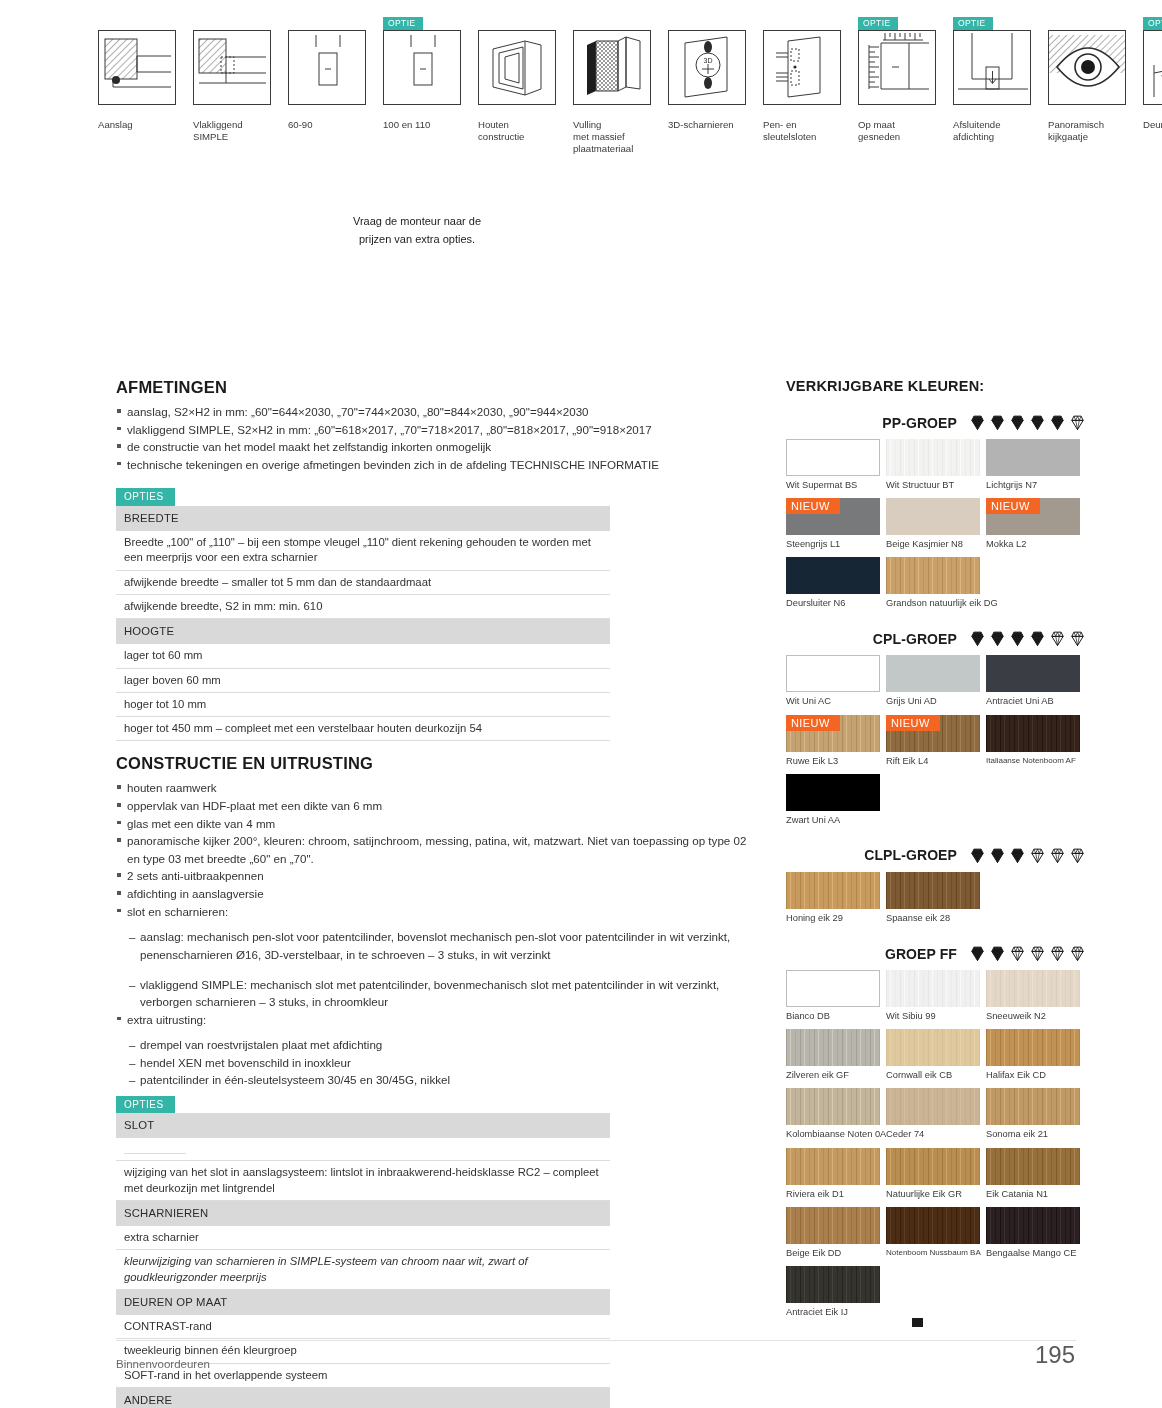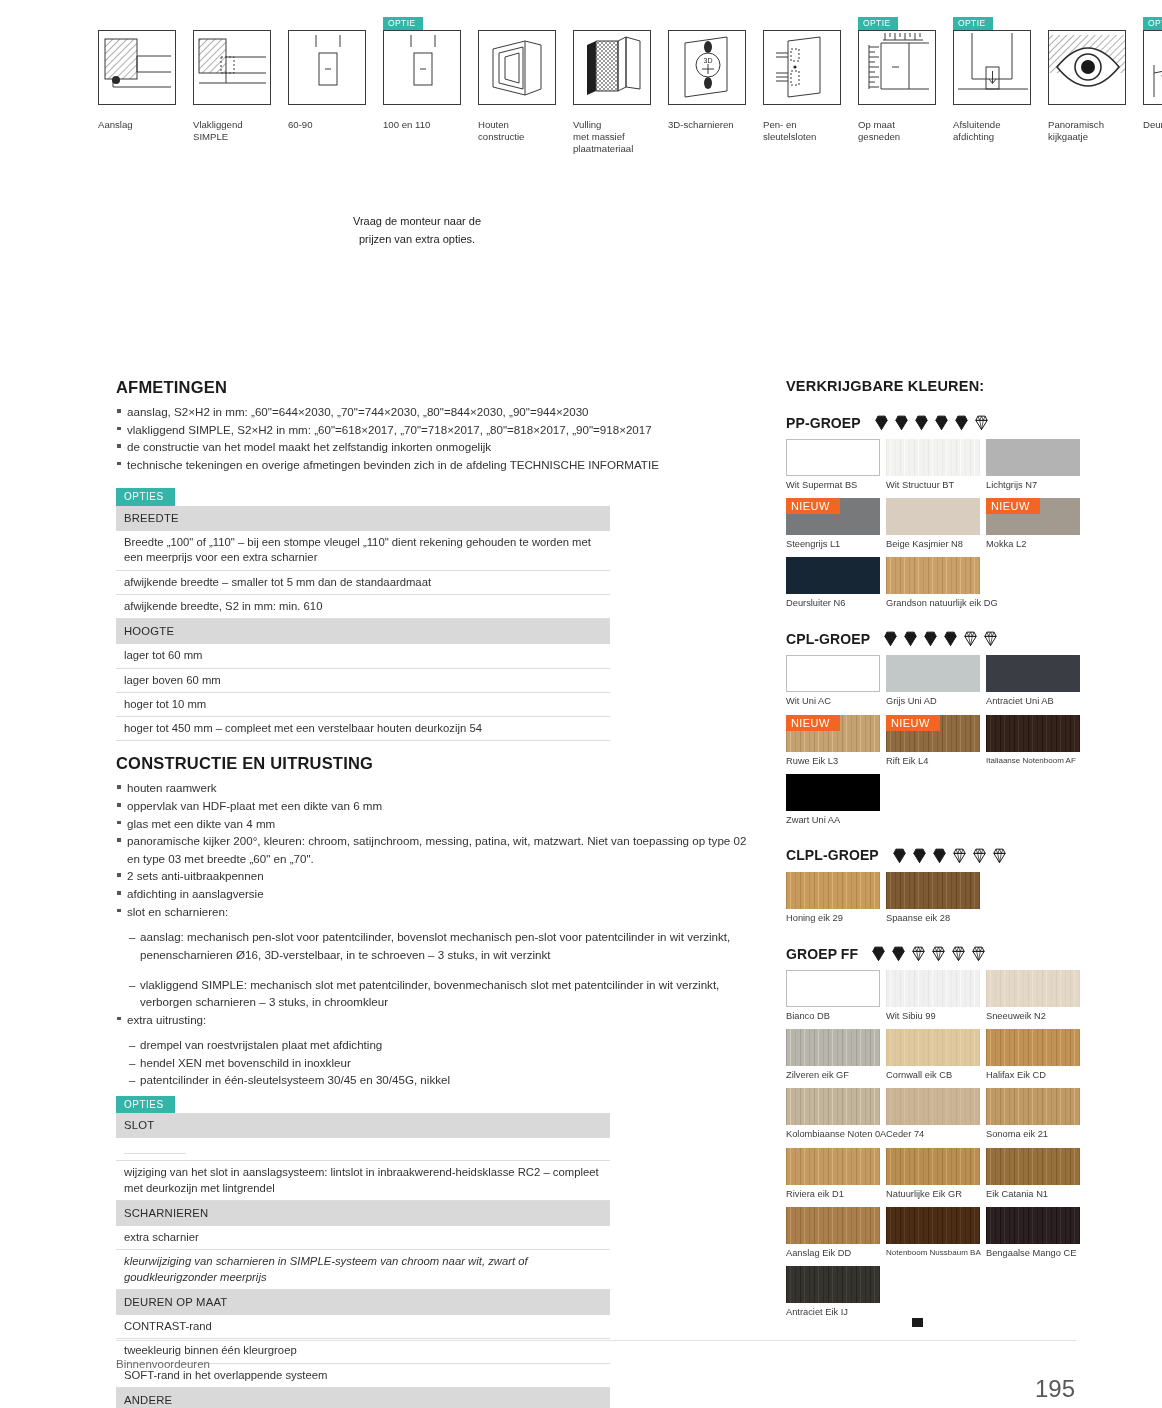--- a/index.html
+++ b/index.html
@@ -76,40 +76,40 @@
     background:#d9d9d9;font-size:11.3px;color:#2b2b2b;padding:5px 0 5px 8px;
     border-bottom:none;letter-spacing:.2px;
   }
   table.opt tr.blank td{height:22px;padding:0;}
   table.opt tr.blank td .stub{display:block;width:62px;border-bottom:1px solid #dcdcdc;margin:14px 0 0 8px;height:1px;}
   .wide{width:636px !important;font-style:italic;}
 
   
   .right-col{position:absolute;left:786px;top:378px;width:300px;}
   h2.kleuren{font-size:14.5px;font-weight:bold;color:#1b1b1b;margin:0 0 20px 0;letter-spacing:.2px;}
-  .group-head{display:flex;align-items:center;margin:0 0 8px 0;}
+  .group-head{display:flex;align-items:center;margin:0 0 8px 0;justify-content:flex-end;}
   .group-name{font-size:14px;font-weight:bold;color:#1b1b1b;letter-spacing:.1px;white-space:nowrap;}
   .diamonds{display:flex;gap:3px;margin-left:12px;align-items:center;}
   .diamonds svg{width:17px;height:17px;display:block;}
   .swatch-grid{display:flex;flex-wrap:wrap;width:300px;}
   .sw-cell{width:96px;margin:0 4px 0 0;position:relative;}
   .sw{width:94px;height:37px;position:relative;overflow:hidden;box-sizing:border-box;}
   .sw.bordered{border:1px solid #bdbdbd;}
   .sw-name{font-size:9.3px;color:#3b3b3b;line-height:1.2;padding:4px 0 7px 0;white-space:nowrap;}
   .sw-name.tiny{font-size:8px;}
   .nieuw{
     position:absolute;left:0;top:0;background:#f26522;color:#fff;font-size:11px;
     letter-spacing:.4px;padding:2px 10px 2px 5px;line-height:1.1;z-index:2;
   }
   .blk-mark{position:absolute;left:912px;top:1318px;width:11px;height:9px;background:#1a1a1a;}
 
   
   .footer-rule{position:absolute;left:116px;top:1340px;width:960px;height:1px;background:#e2e2e2;}
   .footer-left{position:absolute;left:116px;top:1358px;font-size:11.5px;color:#6a6a6a;}
-  .footer-page{position:absolute;left:1035px;top:1375px;font-size:24px;color:#5a5a5a;}
+  .footer-page{position:absolute;left:1035px;top:1341px;font-size:24px;color:#5a5a5a;}
 </style>
 </head>
 <body>
 
 <div class="icon-strip" id="icon-strip">
     <div class="icon-cell">
       <div class="icon-box">
         <svg class="glyph" viewBox="0 0 78 75">
           <defs>
             <pattern id="h1" width="5" height="5" patternUnits="userSpaceOnUse" patternTransform="rotate(45)">
@@ -658,21 +658,21 @@
           <div class="sw-cell">
             <div class="sw " style="background:#b98e52;background-image:repeating-linear-gradient(90deg,rgb(163,120,60) 0px, rgb(163,120,60) 1px, #b98e52 1px, #b98e52 4px,rgb(207,164,104) 4px, rgb(207,164,104) 5px, #b98e52 5px, #b98e52 9px,rgb(172,129,69) 9px, rgb(172,129,69) 10px, #b98e52 10px, #b98e52 14px);"></div>
       <div class="sw-name ">Natuurlijke Eik GR</div>
           </div>
           <div class="sw-cell">
             <div class="sw " style="background:#96703c;background-image:repeating-linear-gradient(90deg,rgb(128,90,38) 0px, rgb(128,90,38) 1px, #96703c 1px, #96703c 4px,rgb(172,134,82) 4px, rgb(172,134,82) 5px, #96703c 5px, #96703c 9px,rgb(137,99,47) 9px, rgb(137,99,47) 10px, #96703c 10px, #96703c 14px);"></div>
       <div class="sw-name ">Eik Catania N1</div>
           </div>
           <div class="sw-cell">
             <div class="sw " style="background:#a97f4d;background-image:repeating-linear-gradient(90deg,rgb(147,105,55) 0px, rgb(147,105,55) 1px, #a97f4d 1px, #a97f4d 4px,rgb(191,149,99) 4px, rgb(191,149,99) 5px, #a97f4d 5px, #a97f4d 9px,rgb(156,114,64) 9px, rgb(156,114,64) 10px, #a97f4d 10px, #a97f4d 14px);"></div>
-      <div class="sw-name ">Aanslag Eik DD</div>
+      <div class="sw-name ">Beige Eik DD</div>
           </div>
           <div class="sw-cell">
             <div class="sw " style="background:#4b2d16;background-image:repeating-linear-gradient(90deg,rgb(59,29,6) 0px, rgb(59,29,6) 1px, #4b2d16 1px, #4b2d16 4px,rgb(91,61,38) 4px, rgb(91,61,38) 5px, #4b2d16 5px, #4b2d16 9px,rgb(65,35,12) 9px, rgb(65,35,12) 10px, #4b2d16 10px, #4b2d16 14px);"></div>
       <div class="sw-name tiny">Notenboom Nussbaum BA</div>
           </div>
           <div class="sw-cell">
             <div class="sw " style="background:#2a2021;background-image:repeating-linear-gradient(90deg,rgb(26,16,17) 0px, rgb(26,16,17) 1px, #2a2021 1px, #2a2021 4px,rgb(58,48,49) 4px, rgb(58,48,49) 5px, #2a2021 5px, #2a2021 9px,rgb(32,22,23) 9px, rgb(32,22,23) 10px, #2a2021 10px, #2a2021 14px);"></div>
       <div class="sw-name ">Bengaalse Mango CE</div>
           </div>
           <div class="sw-cell">

